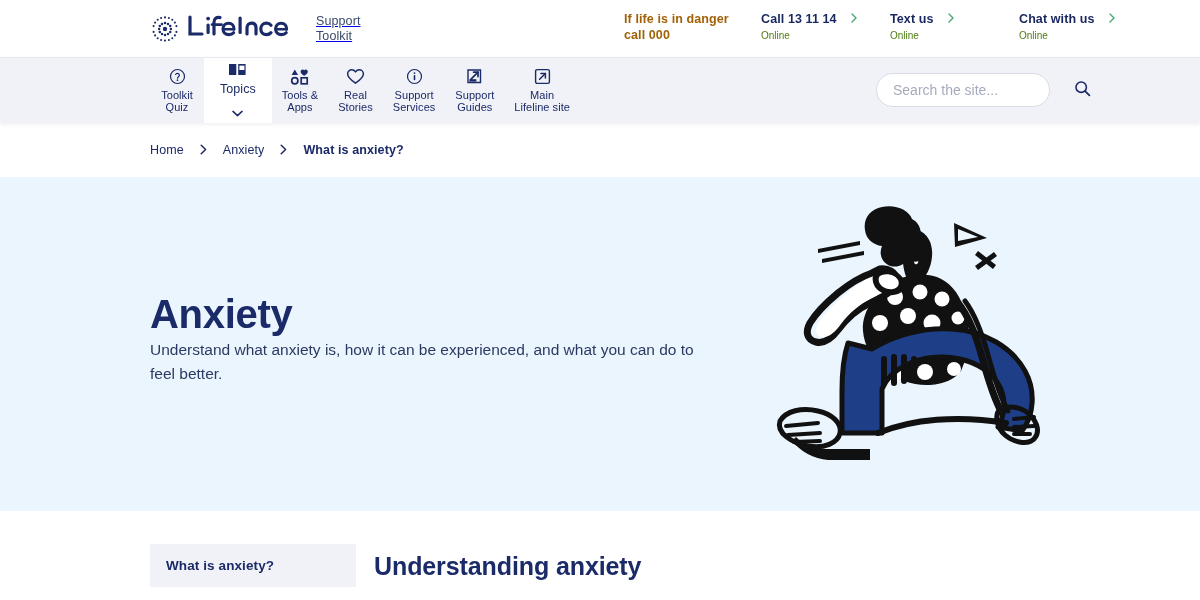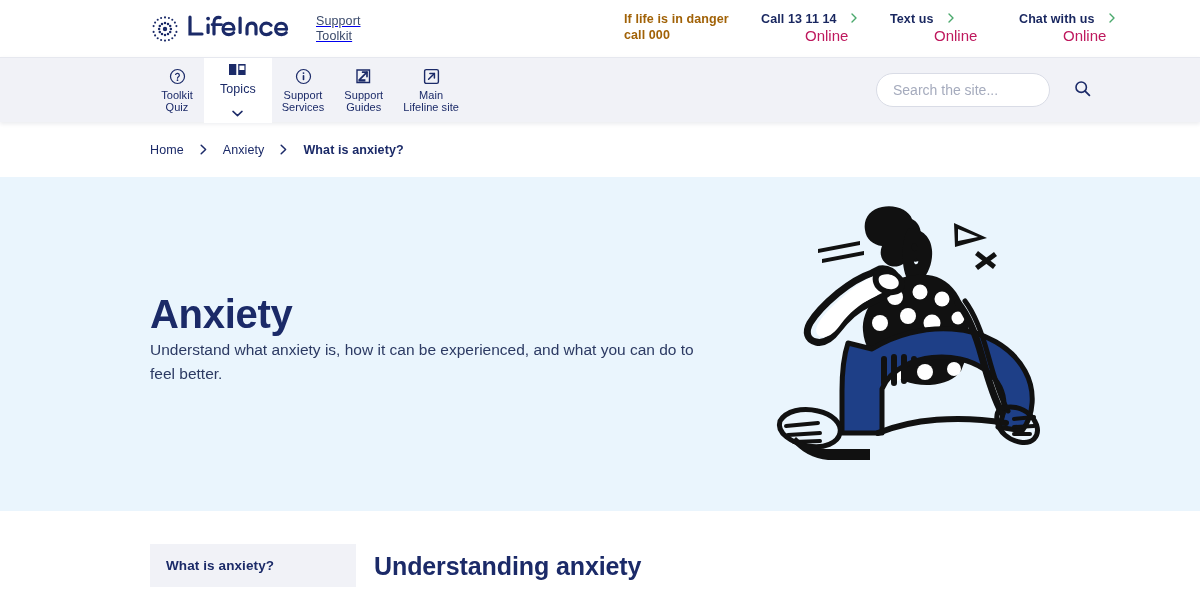--- a/index.html
+++ b/index.html
@@ -57,25 +57,24 @@
   .contact-top {
     display: flex; align-items: center; gap: 14px;
     font-size: 12.5px;
     font-weight: 700;
     color: #18265f;
     line-height: 16px;
     letter-spacing: .1px;
   }
   .contact-status {
     display: block;
-    font-size: 15px;
-    color: #be185d;
+    font-size: 10px;
+    color: #4d7c0f;
     line-height: 16px;
     margin-top: 1px;
-    margin-left: 44px;
   }
   .chev { flex: 0 0 auto; display: inline-block; }
 
   
   .navwrap {
     position: relative;
     height: 65px;
     background: #f1f2f7;
     border-top: 1px solid #e6e8ef;
     box-shadow: 0 2px 4px rgba(30,40,80,.09);
@@ -362,21 +361,42 @@
         <span class="nav-lbl">Topics</span>
         <span>
           <svg width="11" height="7" viewBox="0 0 11 7">
               <path d="M1 1.4 L5.5 5.6 L10 1.4" fill="none" stroke="#1b2a68" stroke-width="1.5" stroke-linecap="round" stroke-linejoin="round"></path>
             </svg>
         </span>
       </span>
     </a>
 
 
-
+    <a class="navitem" href="#">
+      <span class="nav-ico">
+        <svg width="19" height="17" viewBox="0 0 19 17">
+            <path d="M4.8 1.4 L8 7 L1.6 7 Z" fill="#1b2a68"></path>
+            <path d="M14.2 2.2 C13 .9 10.6 1.8 10.6 3.7 C10.6 5.3 12.6 6.6 14.2 7.8 C15.8 6.6 17.8 5.3 17.8 3.7 C17.8 1.8 15.4 .9 14.2 2.2 Z" fill="#1b2a68"></path>
+            <circle cx="4.8" cy="12.8" r="3.1" fill="none" stroke="#1b2a68" stroke-width="1.7"></circle>
+            <rect x="11.2" y="9.8" width="6" height="6" fill="none" stroke="#1b2a68" stroke-width="1.7"></rect>
+          </svg>
+      </span>
+      <span class="nav-lbl">Tools &amp;
+Apps</span>
+    </a>
+
+    <a class="navitem" href="#">
+      <span class="nav-ico">
+        <svg width="19" height="17" viewBox="0 0 19 17">
+            <path d="M9.5 15.2 C4.2 11.5 1.6 9.2 1.6 6 C1.6 3.5 3.5 1.8 5.8 1.8 C7.2 1.8 8.6 2.6 9.5 3.9 C10.4 2.6 11.8 1.8 13.2 1.8 C15.5 1.8 17.4 3.5 17.4 6 C17.4 9.2 14.8 11.5 9.5 15.2 Z" fill="none" stroke="#1b2a68" stroke-width="1.5" stroke-linejoin="round"></path>
+          </svg>
+      </span>
+      <span class="nav-lbl">Real
+Stories</span>
+    </a>
 
     <a class="navitem" href="#">
       <span class="nav-ico">
         <svg width="17" height="17" viewBox="0 0 17 17">
             <circle cx="8.5" cy="8.5" r="7" fill="none" stroke="#1b2a68" stroke-width="1.2"></circle>
             <circle cx="8.5" cy="5.1" r=".9" fill="#1b2a68"></circle>
             <rect x="7.7" y="7" width="1.6" height="5.2" rx=".8" fill="#1b2a68"></rect>
           </svg>
       </span>
       <span class="nav-lbl">Support

